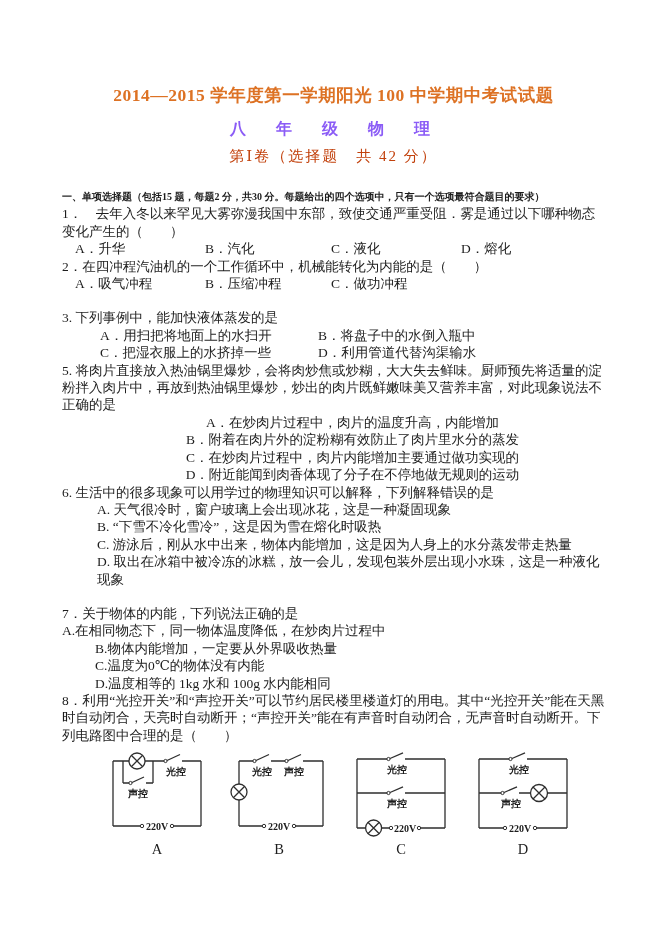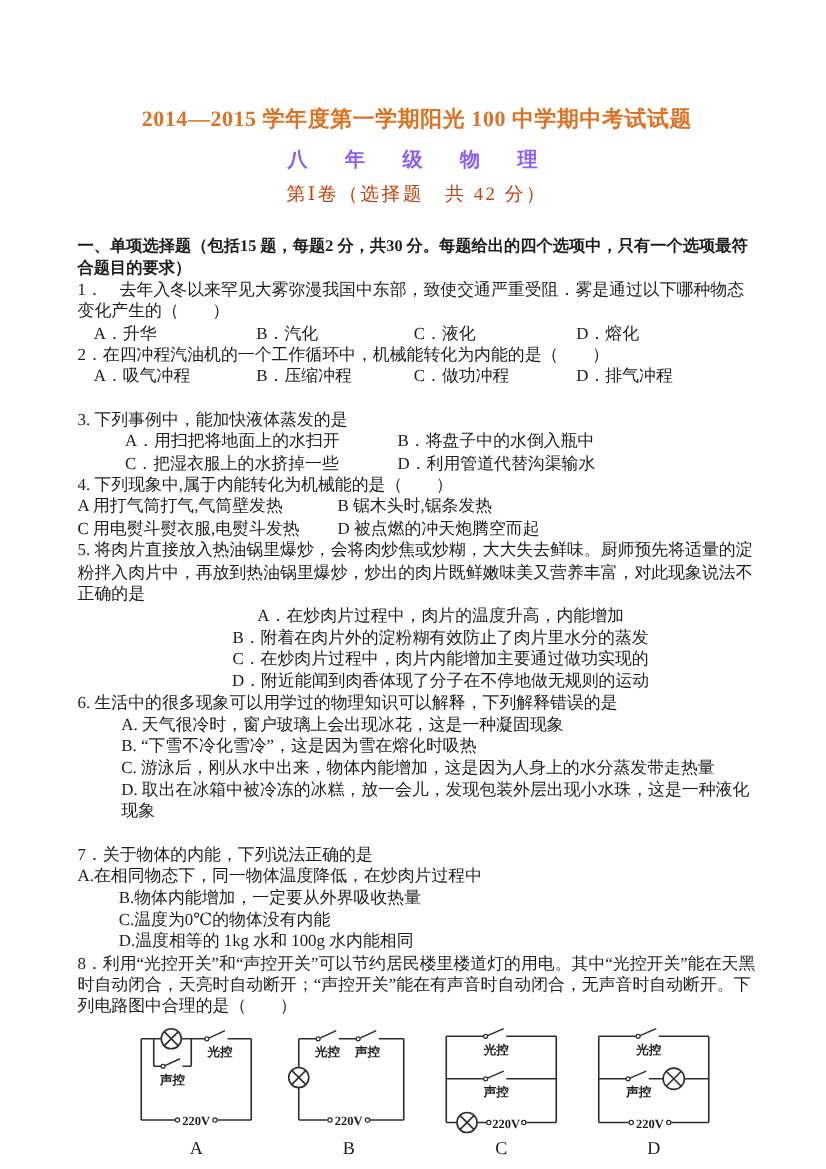--- a/index.html
+++ b/index.html
@@ -6,21 +6,21 @@
   .page{position:relative;width:661px;height:935px;background:#ffffff;overflow:hidden;
         font-family:"Liberation Serif","DejaVu Serif",serif;color:#1d1d1d;
         font-size:13.5px;line-height:17.4px;}
   .content{padding:84px 56px 0 62px;}
   .title{text-align:center;color:#dd7224;font-size:17.5px;font-weight:bold;
          margin:0 0 13px 0;letter-spacing:0.5px;line-height:22px;}
   .subject{text-align:center;color:#8b5cf6;font-size:16px;font-weight:bold;
            margin:0 0 8px 0;letter-spacing:7px;line-height:20px;}
   .volume{text-align:center;color:#c2410c;font-size:15px;margin:0 0 22px 0;
           letter-spacing:2px;line-height:19px;}
-  .instructions{font-weight:bold;font-size:13px;}
+  .instructions{font-weight:bold;font-size:10px;}
   .q{margin:0;}
   .stem{}
   .opts{display:grid;}
   .g-row4{grid-template-columns:130px 126px 130px auto;padding-left:13px;}
   .g-2col-a{grid-template-columns:218px auto;padding-left:38px;}
   .g-2col-b{grid-template-columns:208px auto;}
   .opt-list span{display:block;}
   .ind38{padding-left:38px;text-align:center;}
   .ind35{padding-left:35px;}
   .ind33{padding-left:33px;}
@@ -53,45 +53,35 @@
         <span>D．熔化</span>
       </div>
     </div>
 
     <div class="q">
       <div class="stem">2．在四冲程汽油机的一个工作循环中，机械能转化为内能的是（　　）</div>
       <div class="opts g-row4">
         <span>A．吸气冲程</span>
         <span>B．压缩冲程</span>
         <span>C．做功冲程</span>
-        <span>D．排气冲程</span>
       </div>
     </div>
 
     <div class="gap"></div>
 
     <div class="q">
       <div class="stem">3. 下列事例中，能加快液体蒸发的是</div>
       <div class="opts g-2col-a">
         <span>A．用扫把将地面上的水扫开</span>
         <span>B．将盘子中的水倒入瓶中</span>
         <span>C．把湿衣服上的水挤掉一些</span>
         <span>D．利用管道代替沟渠输水</span>
       </div>
     </div>
 
-    <div class="q">
-      <div class="stem">4. 下列现象中,属于内能转化为机械能的是（　　）</div>
-      <div class="opts g-2col-b">
-        <span>A 用打气筒打气,气筒壁发热</span>
-        <span>B 锯木头时,锯条发热</span>
-        <span>C 用电熨斗熨衣服,电熨斗发热</span>
-        <span>D 被点燃的冲天炮腾空而起</span>
-      </div>
-    </div>
 
     <div class="q">
       <div class="stem">5. 将肉片直接放入热油锅里爆炒，会将肉炒焦或炒糊，大大失去鲜味。厨师预先将适量的淀粉拌入肉片中，再放到热油锅里爆炒，炒出的肉片既鲜嫩味美又营养丰富，对此现象说法不正确的是</div>
       <div class="opts opt-list">
         <span class="ind38">A．在炒肉片过程中，肉片的温度升高，内能增加</span>
         <span class="ind38">B．附着在肉片外的淀粉糊有效防止了肉片里水分的蒸发</span>
         <span class="ind38">C．在炒肉片过程中，肉片内能增加主要通过做功实现的</span>
         <span class="ind38">D．附近能闻到肉香体现了分子在不停地做无规则的运动</span>
       </div>
     </div>

